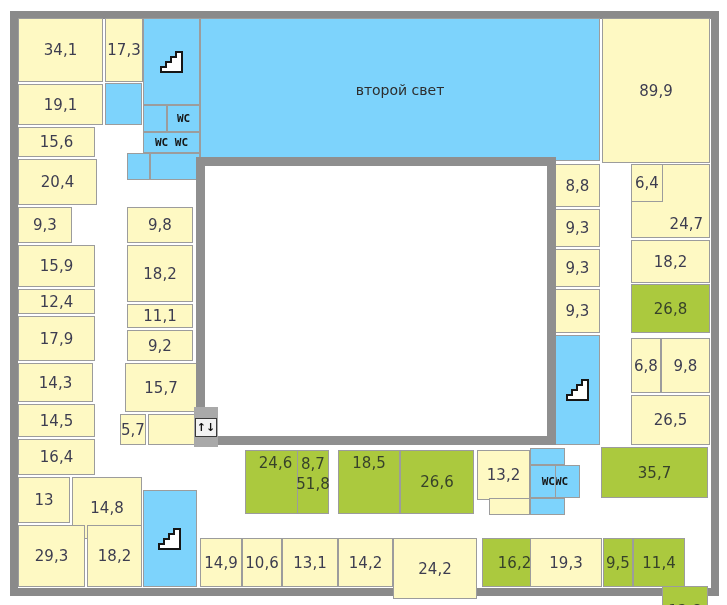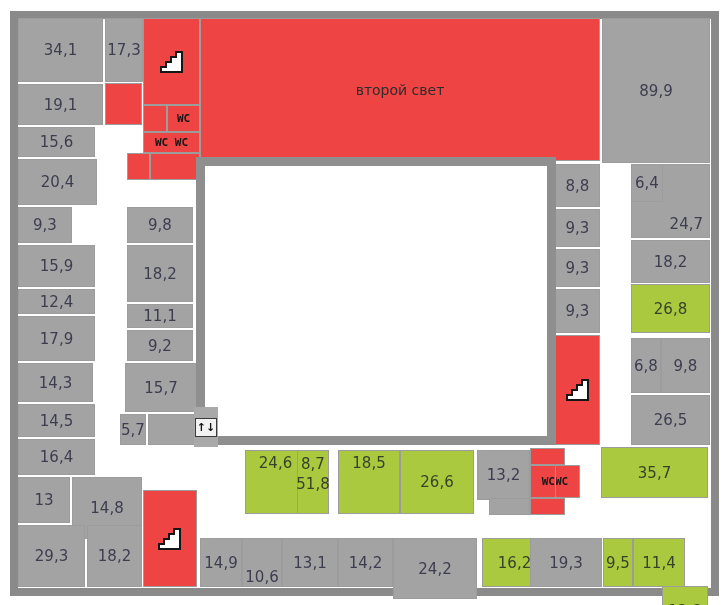--- a/index.html
+++ b/index.html
@@ -9,23 +9,23 @@
   }
   .building-outline{
     position:absolute;left:10px;top:11px;width:709px;height:585px;
     border:8px solid #8a8a8a;background:#fff;box-sizing:border-box;z-index:0;
   }
   .room{
     position:absolute;box-sizing:border-box;border:1px solid #9c9c9c;
     display:flex;align-items:center;justify-content:center;
     font-size:15px;color:#3d3d50;z-index:1;
   }
-  .room.pink{background:#a3a3a3;}
+  .room.pink{background:#fef9c3;}
   .room.green{background:#abc93e;color:#37422a;}
-  .room.gray{background:#ef4444;}
+  .room.gray{background:#7dd3fc;}
   .room.align-top{align-items:flex-start;padding-top:3px;}
   .room.align-br{align-items:flex-end;justify-content:flex-end;padding:0 6px 4px 0;}
   .room.two-lines{flex-direction:column;justify-content:flex-start;padding-top:3px;line-height:20px;}
   .room.mono{font-family:"DejaVu Sans Mono","Liberation Mono",monospace;font-weight:bold;font-size:11px;color:#161616;letter-spacing:0px;}
   .room-label{white-space:nowrap;}
   .vdiv{position:absolute;left:50%;top:0;bottom:0;width:1px;background:#9c9c9c;}
   .void{
     position:absolute;left:196px;top:157px;width:360px;height:288px;
     background:#fff;border:9px solid #8f8f8f;box-sizing:border-box;z-index:2;
   }
@@ -197,21 +197,21 @@
       <div class="room green" data-name="room-26-6" style="left: 400px; top: 450px; width: 74px; height: 64px;">
         <span class="room-label" data-name="room-area-label">26,6</span>
       </div>
       <div class="room pink" data-name="room-13-2" style="left: 477px; top: 450px; width: 53px; height: 50px;">
         <span class="room-label" data-name="room-area-label">13,2</span>
       </div>
       <div class="room pink" data-name="room-13-2-ext" style="left: 489px; top: 498px; width: 41px; height: 17px;"></div>
       <div class="room pink" data-name="room-14-9" style="left: 200px; top: 538px; width: 42px; height: 49px;">
         <span class="room-label" data-name="room-area-label">14,9</span>
       </div>
-      <div class="room pink" data-name="room-10-6" style="left: 242px; top: 538px; width: 40px; height: 49px; align-items: flex-end;">
+      <div class="room pink" data-name="room-10-6" style="left: 242px; top: 538px; width: 40px; height: 49px;">
         <span class="room-label" data-name="room-area-label">10,6</span>
       </div>
       <div class="room pink" data-name="room-13-1" style="left: 282px; top: 538px; width: 56px; height: 49px;">
         <span class="room-label" data-name="room-area-label">13,1</span>
       </div>
       <div class="room pink" data-name="room-14-2" style="left: 338px; top: 538px; width: 55px; height: 49px;">
         <span class="room-label" data-name="room-area-label">14,2</span>
       </div>
       <div class="room pink" data-name="room-24-2" style="left: 393px; top: 538px; width: 84px; height: 61px;">
         <span class="room-label" data-name="room-area-label">24,2</span>

